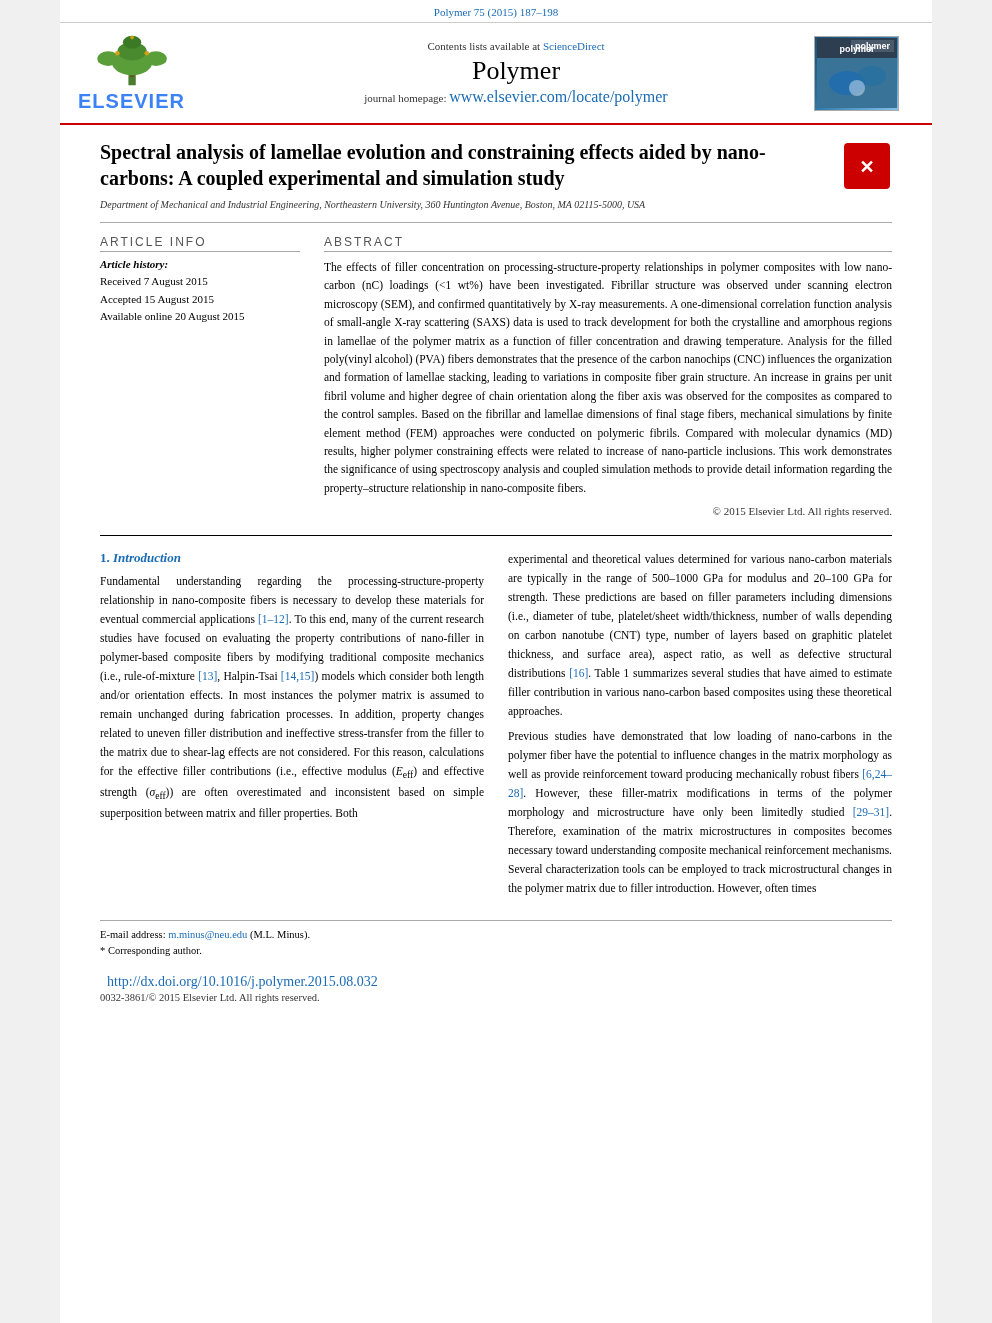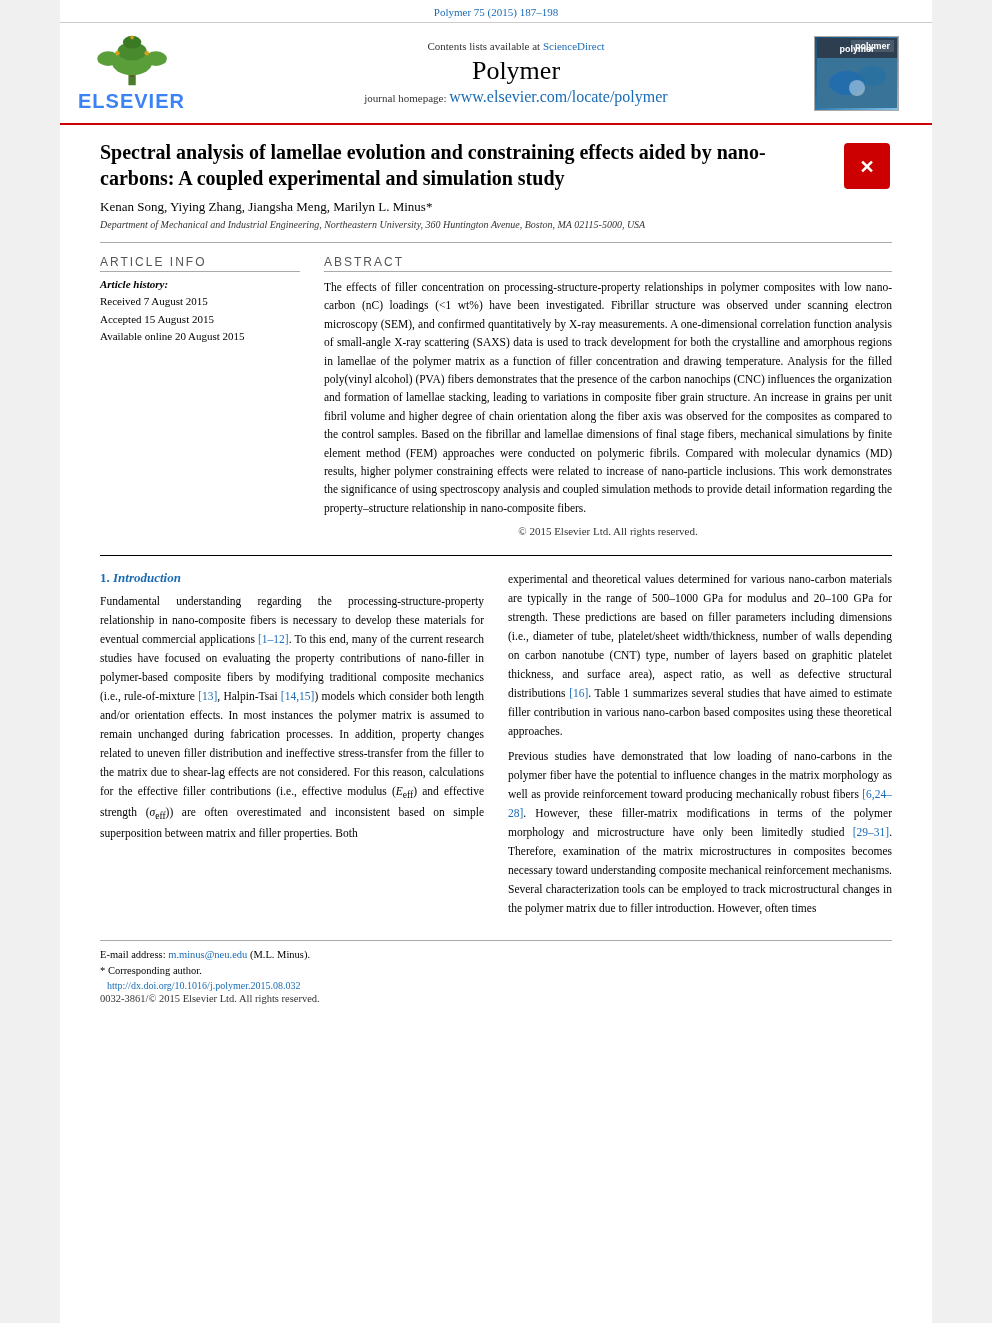--- a/index.html
+++ b/index.html
@@ -197,21 +197,21 @@
     .keywords-list {
       font-size: 11px;
       line-height: 1.8;
     }
     .abstract-text {
       font-size: 11.5px;
       line-height: 1.6;
       text-align: justify;
     }
     .copyright-line {
-      text-align: center;
+      text-align: right;
       font-size: 11px;
       color: #333;
       margin-top: 8px;
     }
     .section-divider {
       border: none;
       border-top: 1.5px solid #000;
       margin: 18px 0 14px;
     }
     .body-two-col {
@@ -246,23 +246,23 @@
     .footnote-area {
       margin-top: 16px;
       border-top: 1px solid #aaa;
       padding-top: 6px;
     }
     .footnote-line {
       font-size: 10.5px;
       line-height: 1.6;
     }
     .doi-line {
-      font-size: 10px;
-      color: #1a6bb5;
-      margin-top: 0;
+      font-size: 14px;
+      color: #1a6bb5;
+      margin-top: 14px;
       padding-left: 7px;
     }
     .issn-line {
       font-size: 10.5px;
       color: #333;
       margin-top: 2px;
     }
     .italic { font-style: italic; }
   </style>
 </head>
@@ -334,21 +334,20 @@
       <div class="crossmark">
         <div class="crossmark-inner">
           <svg width="40" height="40" viewBox="0 0 40 40">
             <rect width="40" height="40" rx="5" fill="#c00"></rect>
             <text x="20" y="27" text-anchor="middle" fill="white" font-size="18" font-weight="bold" font-family="Arial">✕</text>
           </svg>
         </div>
       </div>
     </div>
 
-    <div class="authors">Kenan Song, Yiying Zhang, Jiangsha Meng, Marilyn L. Minus*</div>
     <div class="affiliation italic">Department of Mechanical and Industrial Engineering, Northeastern University, 360 Huntington Avenue, Boston, MA 02115-5000, USA</div>
 
     <hr class="divider-line">
 
     <div class="two-col">
 
       <div class="left-col">
         <div class="section-label">Article Info</div>
 
         <div class="article-info-block">

